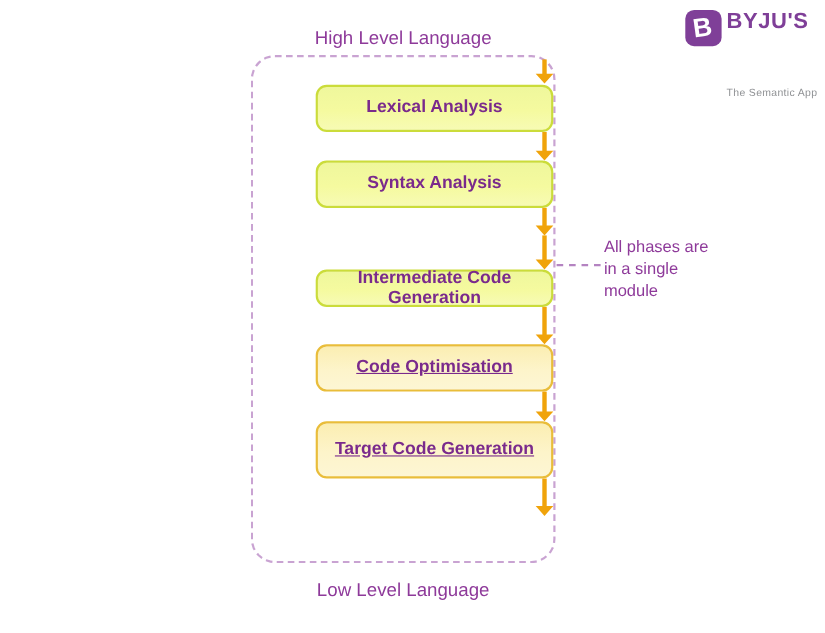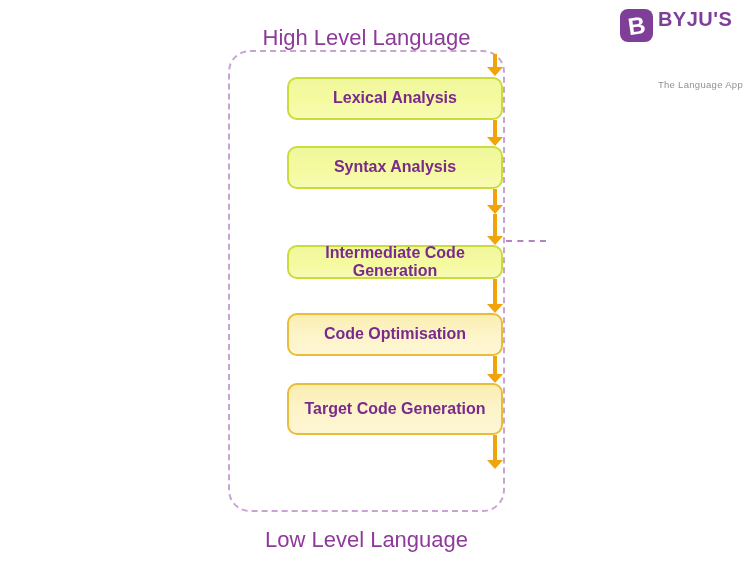--- a/index.html
+++ b/index.html
@@ -55,21 +55,21 @@
     letter-spacing: 0.3px;
     margin-top: 1px;
   }
 
   
   .top-label, .bottom-label {
     position: absolute;
     left: 228px;
     width: 277px;
     text-align: center;
-    font-size: 22px;
+    font-size: 17px;
     color: #8e3a9a;
   }
   .top-label { top: 25px; }
   .bottom-label { top: 527px; }
 
   
   .flow-container {
     position: absolute;
     left: 228px;
     top: 50px;
@@ -98,20 +98,21 @@
     color: #7a2a8c;
     padding: 0 4px;
   }
   .box.green {
     background: linear-gradient(180deg, #eff79c 0%, #f5fa9f 55%, #f7fbb4 100%);
     border: 2px solid #cbdc3a;
   }
   .box.yellow {
     background: linear-gradient(180deg, #fbeeb2 0%, #fdf4ca 55%, #fdf6d4 100%);
     border: 2px solid #e9bd3a;
+    text-decoration: underline;
   }
   .box.tall { height: 34px; }
   .box.last-yellow { height: 52px; }
 
   
   .arrow {
     position: relative;
     width: 16px;
     flex-shrink: 0;
   }
@@ -166,21 +167,21 @@
 <body>
 
 <div class="canvas">
 
   <div class="logo">
     <div class="logo-badge">
       <span>B</span>
     </div>
     <div class="logo-textcol">
       <div class="logo-brand">BYJU'S</div>
-      <div class="logo-tagline">The Language App</div>
+      <div class="logo-tagline">The Semantic App</div>
     </div>
   </div>
 
   <div class="top-label">High Level Language</div>
 
   <div class="flow-container">
     <div class="arrow arrow-1"></div>
     <div class="box green box-1">Lexical Analysis</div>
     <div class="arrow arrow-2"></div>
     <div class="box green">Syntax Analysis</div>
@@ -188,16 +189,19 @@
     <div class="arrow arrow-4"></div>
     <div class="box green tall">Intermediate Code Generation</div>
     <div class="arrow arrow-5"></div>
     <div class="box yellow">Code Optimisation</div>
     <div class="arrow arrow-6"></div>
     <div class="box yellow last-yellow">Target Code Generation</div>
     <div class="arrow arrow-7"></div>
   </div>
 
   <div class="annotation-connector"></div>
+  <div class="annotation">All phases are
+in a single
+module</div>
 
   <div class="bottom-label">Low Level Language</div>
 
 </div>
 
 </body></html>

